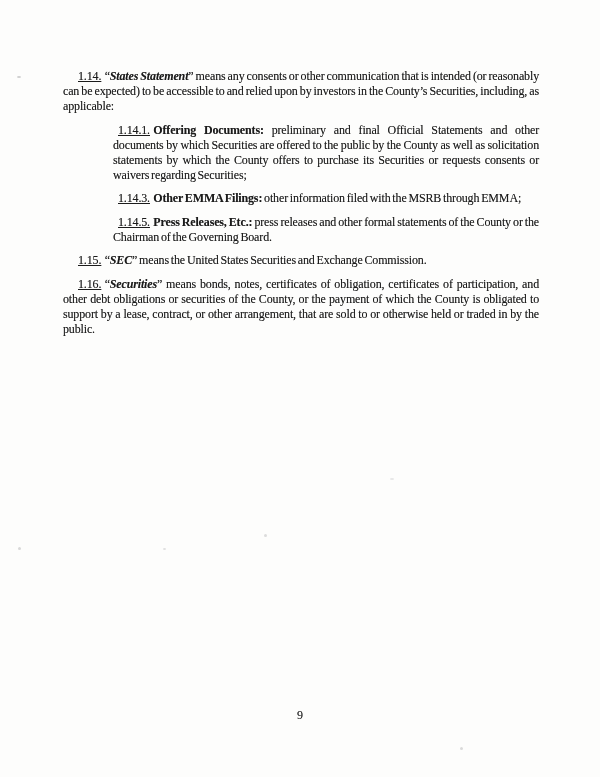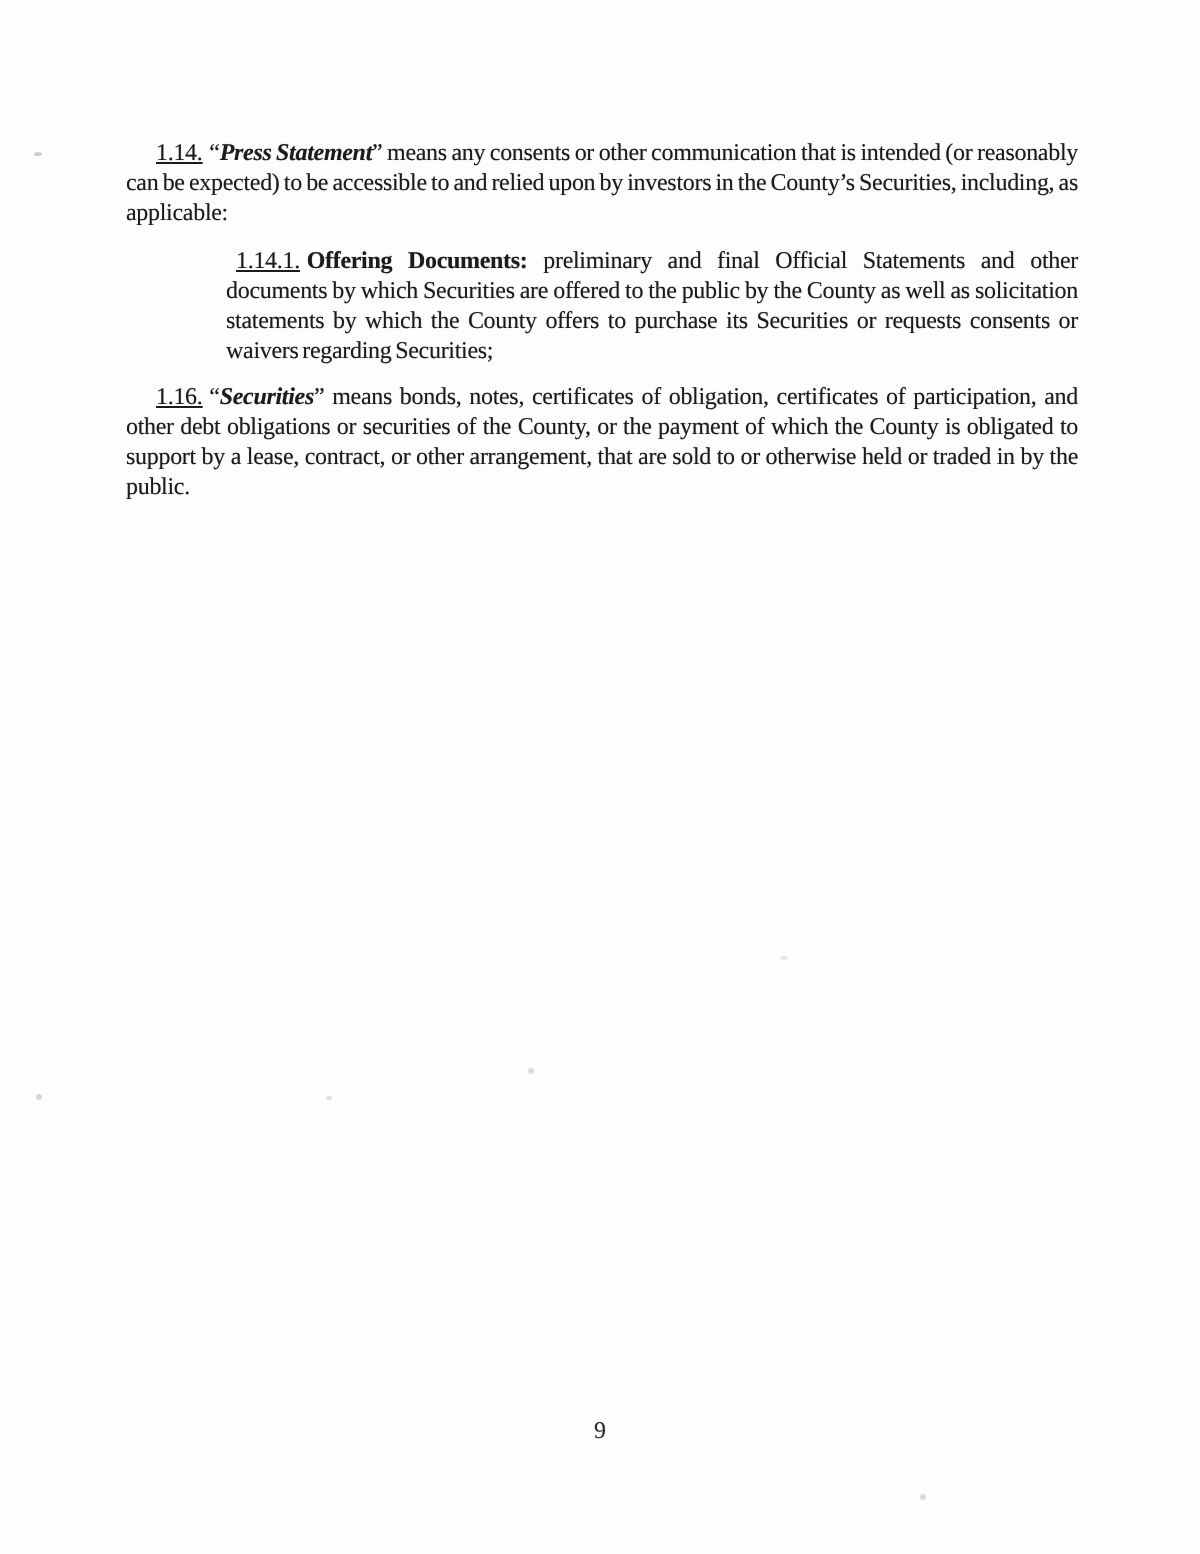--- a/index.html
+++ b/index.html
@@ -53,28 +53,31 @@
     pointer-events: none;
   }
 </style>
 </head>
 <body>
 
 <div class="page">
 
   <div class="content">
 
-    <p class="para def"><span class="pnum">1.14.</span><span>“</span><span class="term">Press Statement</span><span>”</span><span> means any consents or other communication that is intended (or reasonably can be expected) to be accessible to and relied upon by investors in the County’s Securities, including, as applicable:</span></p>
+    <p class="para def"><span class="pnum">1.14.</span><span>“</span><span class="term">States Statement</span><span>”</span><span> means any consents or other communication that is intended (or reasonably can be expected) to be accessible to and relied upon by investors in the County’s Securities, including, as applicable:</span></p>
 
     <p class="para sub"><span class="pnum">1.14.1.</span><span class="heading">Offering Documents:</span><span> preliminary and final Official Statements and other documents by which Securities are offered to the public by the County as well as solicitation statements by which the County offers to purchase its Securities or requests consents or waivers regarding Securities;</span></p>
 
 
+    <p class="para sub"><span class="pnum">1.14.3.</span><span class="heading">Other EMMA Filings:</span><span> other information filed with the MSRB through EMMA;</span></p>
 
 
+    <p class="para sub"><span class="pnum">1.14.5.</span><span class="heading">Press Releases, Etc.:</span><span> press releases and other formal statements of the County or the Chairman of the Governing Board.</span></p>
 
+    <p class="para def"><span class="pnum">1.15.</span><span>“</span><span class="term">SEC</span><span>”</span><span> means the United States Securities and Exchange Commission.</span></p>
 
     <p class="para def"><span class="pnum">1.16.</span><span>“</span><span class="term">Securities</span><span>”</span><span> means bonds, notes, certificates of obligation, certificates of participation, and other debt obligations or securities of the County, or the payment of which the County is obligated to support by a lease, contract, or other arrangement, that are sold to or otherwise held or traded in by the public.</span></p>
 
   </div>
 
   <div class="page-number">9</div>
 
   <div class="speck" style="left:17px; top:76px; width:4px; height:2px; background:#cfcfcf;"></div>
   <div class="speck" style="left:264px; top:534px; width:3px; height:3px; background:#dcdcdc;"></div>
   <div class="speck" style="left:18px; top:547px; width:3px; height:3px; background:#d8d8d8;"></div>

